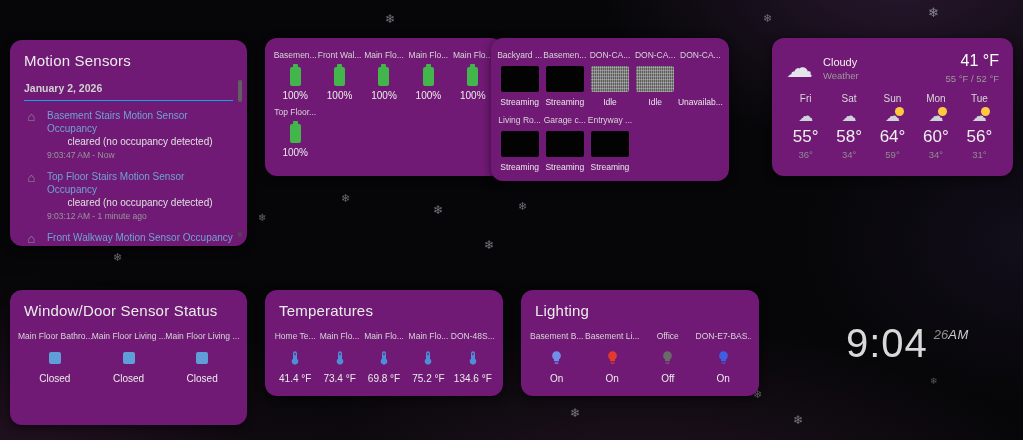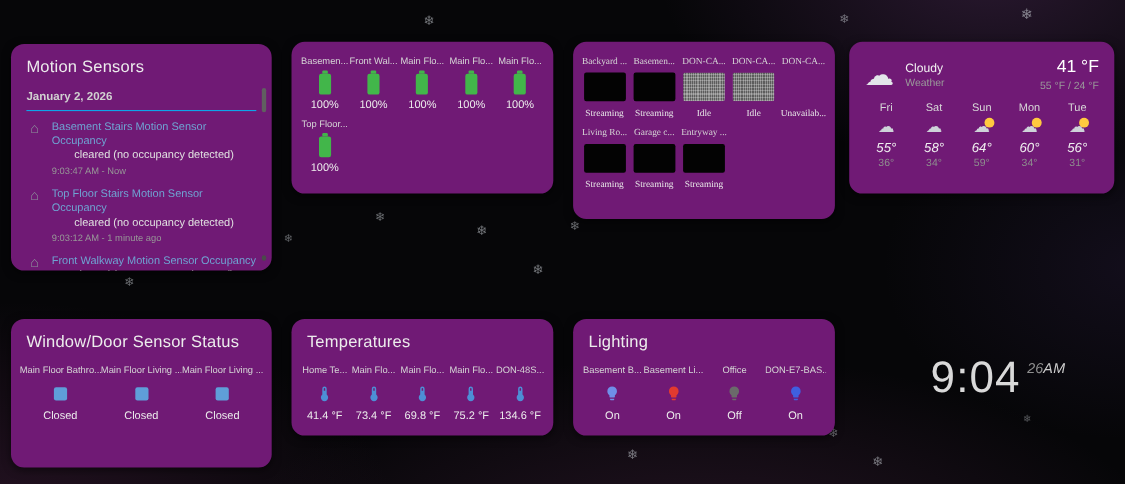--- a/index.html
+++ b/index.html
@@ -25,21 +25,21 @@
     position:absolute; z-index:2;
     background:#701a75; border-radius:12px;
     color:#e6e6e6; box-shadow:0 2px 8px rgba(0,0,0,0.55);
     overflow:hidden;
   }
   .card h2 { padding:12px 14px 0; font-size:15px; font-weight:400; color:#ececec; letter-spacing:0.2px; }
 
   
   .card-motion  { left:10px;  top:40px;  width:237px; height:206px; }
   .card-battery { left:265px; top:38px;  width:238px; height:138px; }
-  .card-camera  { left:521px; top:38px;  width:238px; height:161px;font-family:Liberation Serif, serif; }
+  .card-camera  { left:491px; top:38px;  width:238px; height:143px; }
   .card-weather { left:772px; top:38px;  width:241px; height:138px; }
   .card-door    { left:10px;  top:290px; width:237px; height:135px; }
   .card-temp    { left:265px; top:290px; width:238px; height:106px; }
   .card-light   { left:521px; top:290px; width:238px; height:106px; }
 
   
   .date-row { margin:13px 14px 0; padding-bottom:6px; border-bottom:1px solid #0ea5e9;
               font-size:10.5px; font-weight:700; color:#d0d0d0; }
   .events { padding:8px 14px 0; }
   .event { display:flex; gap:8px; margin-bottom:9px; }
@@ -82,21 +82,21 @@
   .w-now  { font-size:16px; color:#ffffff; }
   .w-hl   { font-size:9.5px; color:#9a9a9a; margin-top:3px; }
   .w-forecast { display:flex; padding:7px 12px 0; }
   .fc-col { flex:1; text-align:center; }
   .fc-day { font-size:10px; color:#d8d8d8; }
   .fc-icon { position:relative; height:18px; margin:3px 0 2px; display:flex; justify-content:center; }
   .fc-icon .sun { display:none; }
   .fc-icon.partly .sun { display:block; position:absolute; top:0; right:calc(50% - 11px);
                          width:9px; height:9px; border-radius:50%; background:var(--sun_yellow,#ffc93f); }
   .fc-icon .cloud { position:relative; z-index:1; font-size:15px; line-height:18px; color:#ced3d9; }
-  .fc-high { font-size:12px; color:#f0f0f0;font-style:italic; }
+  .fc-high { font-size:17px; color:#f0f0f0; }
   .fc-low  { font-size:9.5px; color:#8e8e8e; margin-top:2px; }
 
   
   .items-row { display:flex; padding:12px 8px 0; }
   .s-col { flex:1; text-align:center; min-width:0; }
   .s-label { font-size:8.5px; color:#d6d6d6; white-space:nowrap; overflow:hidden; }
   .s-icon-wrap { height:17px; margin:8px 0 7px; display:flex; justify-content:center; align-items:center; }
   .door-ic { width:12px; height:12px; border-radius:2px; background:var(--sensor_blue,#5f9ed9); }
   .thermo-svg { width:16px; height:16px; color:var(--thermo_blue,#4d8fd6); }
   .bulb-svg { width:15px; height:15px; }
@@ -277,21 +277,21 @@
 
 <section class="card card-weather">
   <div class="w-main">
     <span class="w-big-icon">☁</span>
     <div class="w-cond">
       <div class="w-name">Cloudy</div>
       <div class="w-sub">Weather</div>
     </div>
     <div class="w-temp">
       <div class="w-now">41 °F</div>
-      <div class="w-hl">55 °F / 24 °F</div>
+      <div class="w-hl">55 °F / 52 °F</div>
     </div>
   </div>
   <div class="w-forecast">
 
       <div class="fc-col">
         <div class="fc-day">Fri</div>
         <div class="fc-icon cloudy">
 
           <span class="cloud">☁</span>
         </div>

